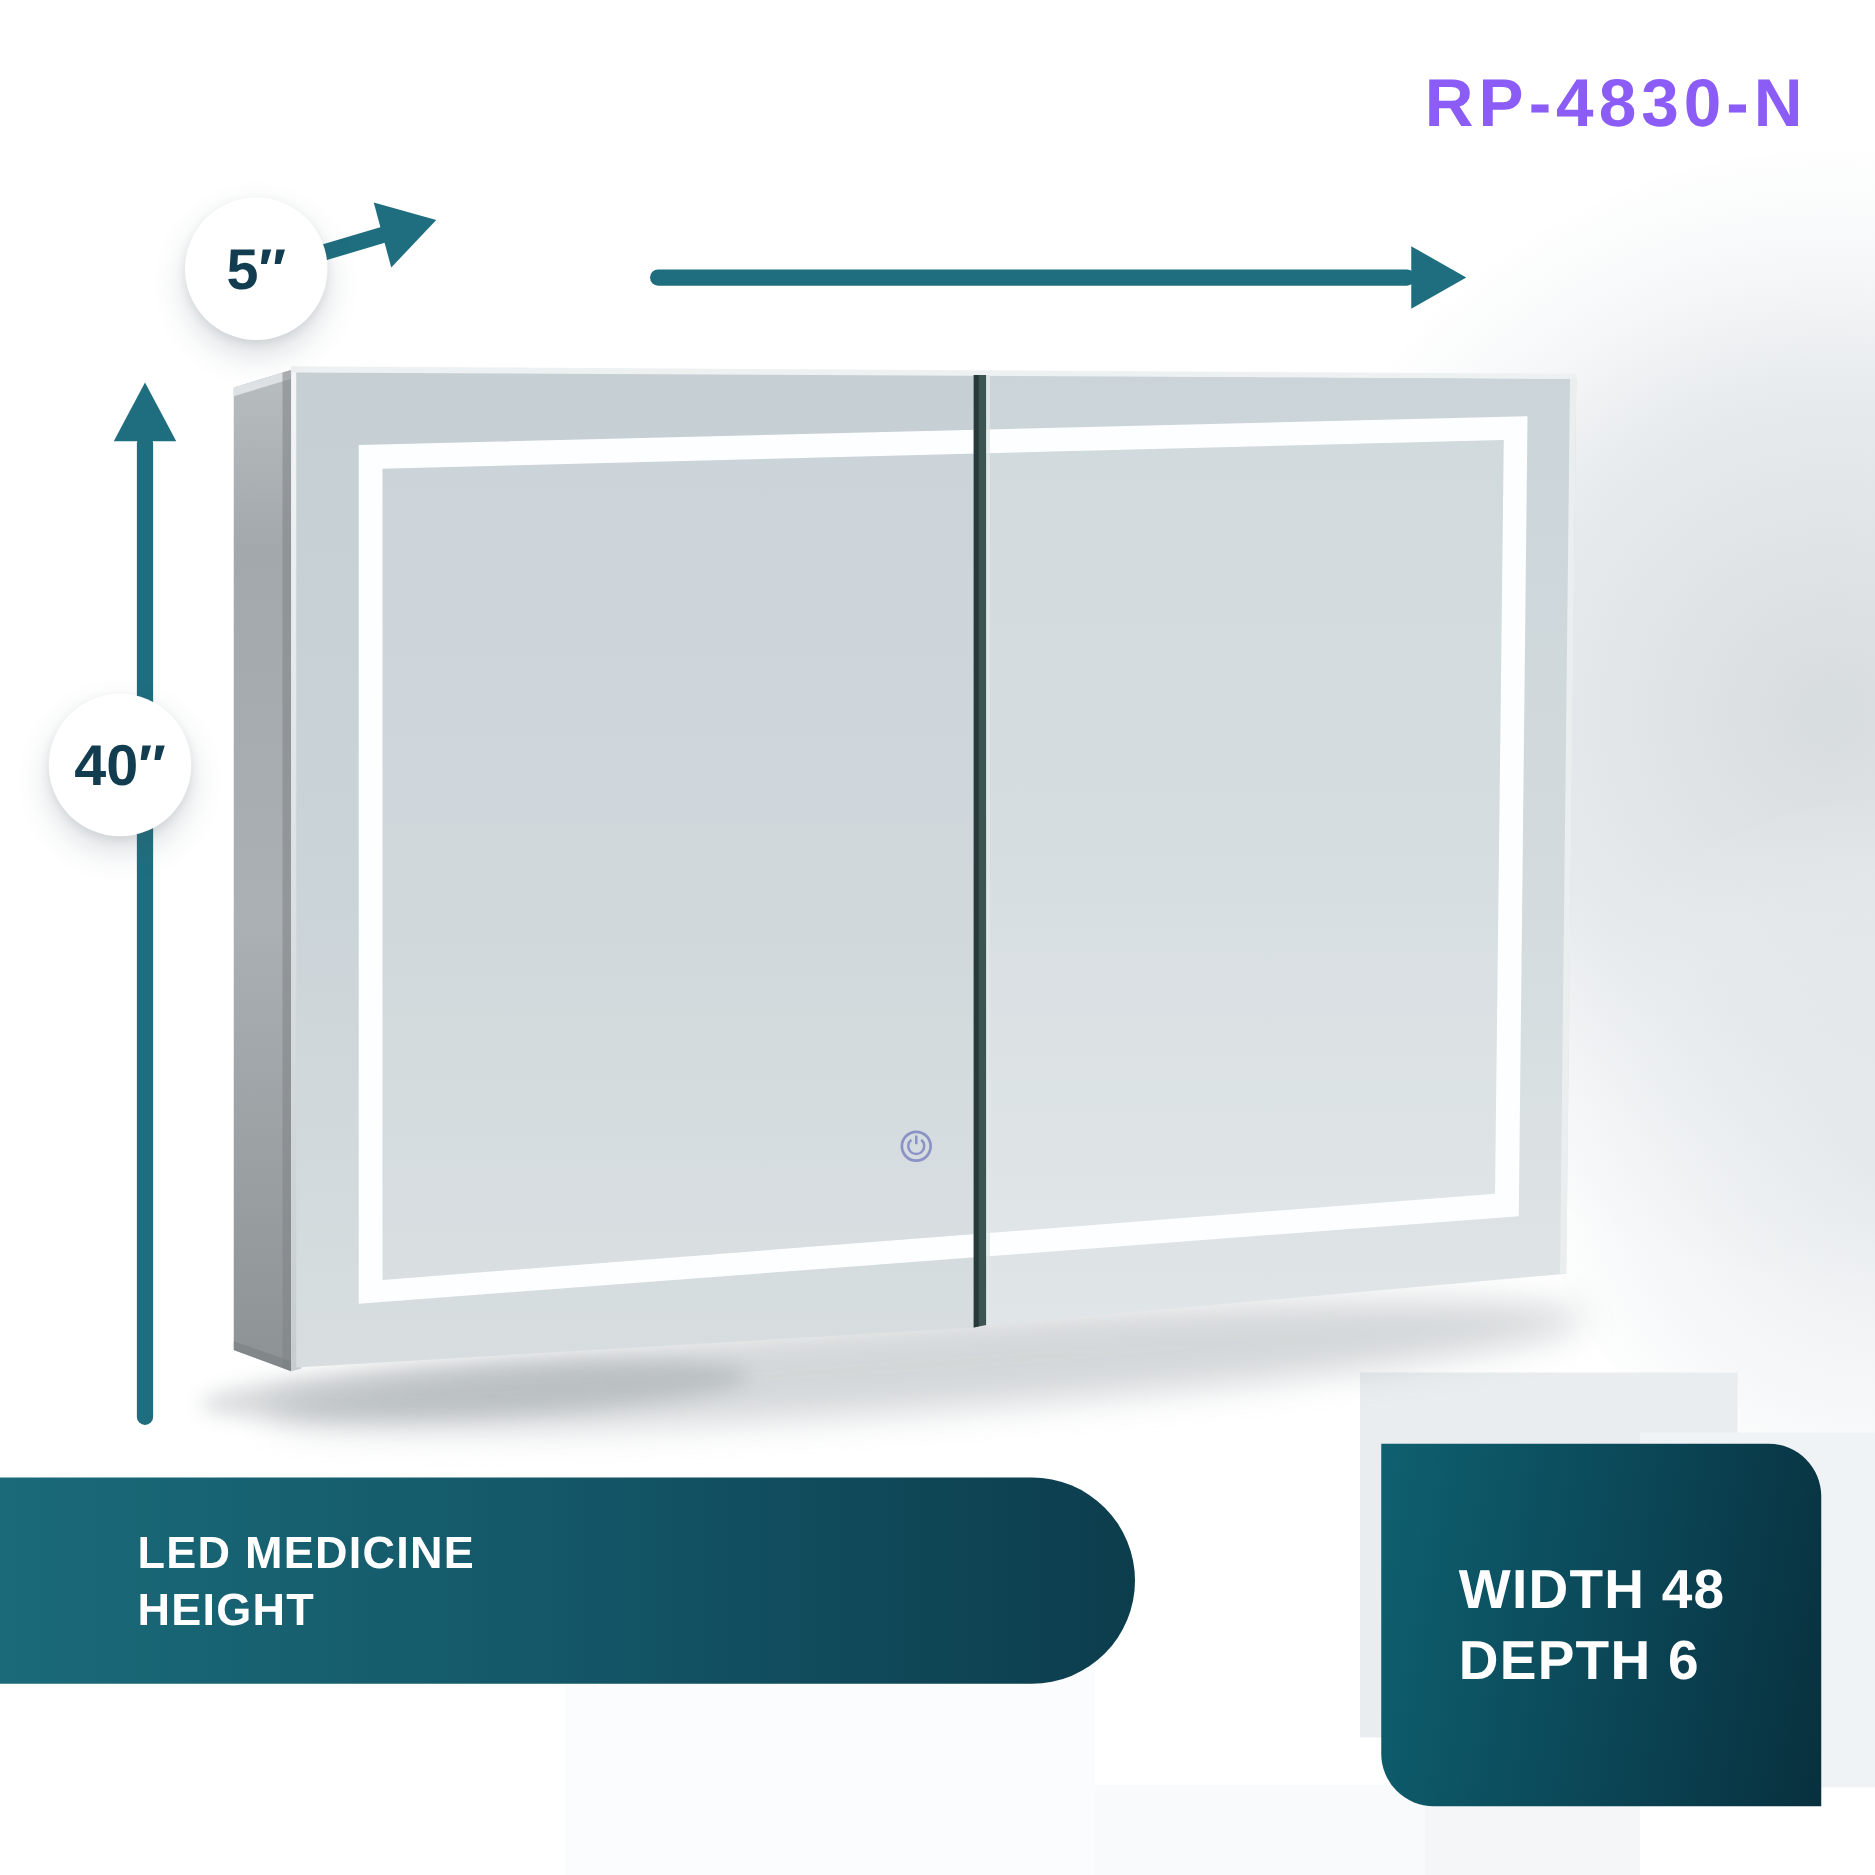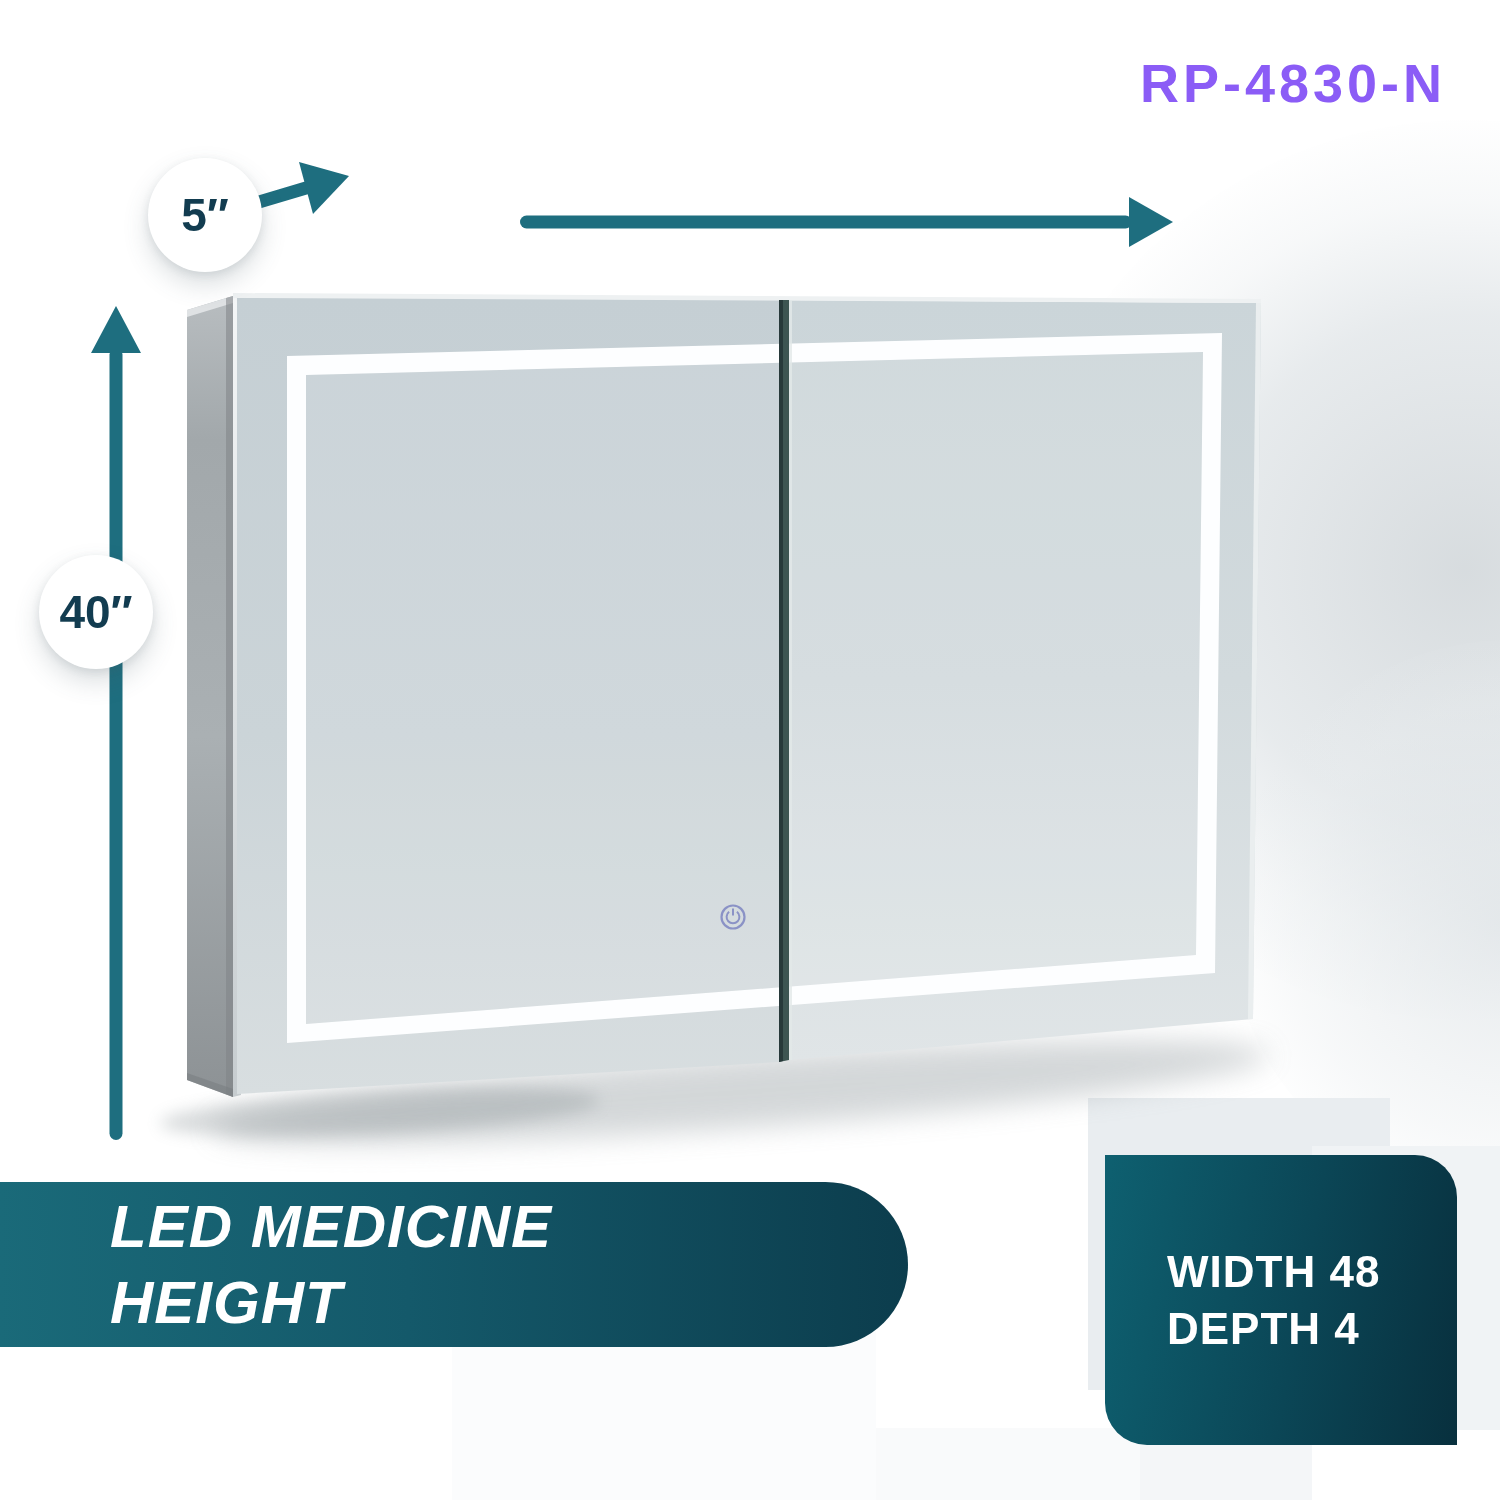--- a/index.html
+++ b/index.html
@@ -57,23 +57,22 @@
 
   
   .title-banner{
     position:absolute;left:0;top:1182px;width:908px;height:165px;
     border-radius:0 83px 83px 0;
     background:linear-gradient(90deg,#1a6a79 0%,#14596a 45%,#0c3d4d 100%);
     display:flex;flex-direction:column;justify-content:center;
     padding-left:110px;box-sizing:border-box;z-index:4;
   }
   .title-banner .line{
-    color:#ffffff;font-size:60px;font-weight:700;line-height:1.26;
+    color:#ffffff;font-size:36px;font-weight:700;line-height:1.26;
     letter-spacing:1px;
-    font-style:italic;
   }
 
   
   .spec-box{
     position:absolute;left:1105px;top:1155px;width:352px;height:290px;
     border-radius:0 42px 0 42px;
     background:linear-gradient(100deg,#0e6070 0%,#0b4656 55%,#08303e 100%);
     display:flex;flex-direction:column;justify-content:center;
     padding-left:62px;box-sizing:border-box;z-index:4;
   }
@@ -192,16 +191,16 @@
     <span>40″</span>
   </div>
 
   <div class="title-banner">
     <div class="line">LED MEDICINE</div>
     <div class="line">HEIGHT</div>
   </div>
 
   <div class="spec-box">
     <div class="line">WIDTH 48</div>
-    <div class="line">DEPTH 4</div>
+    <div class="line">DEPTH 6</div>
   </div>
 
 </div>
 
 </body></html>

